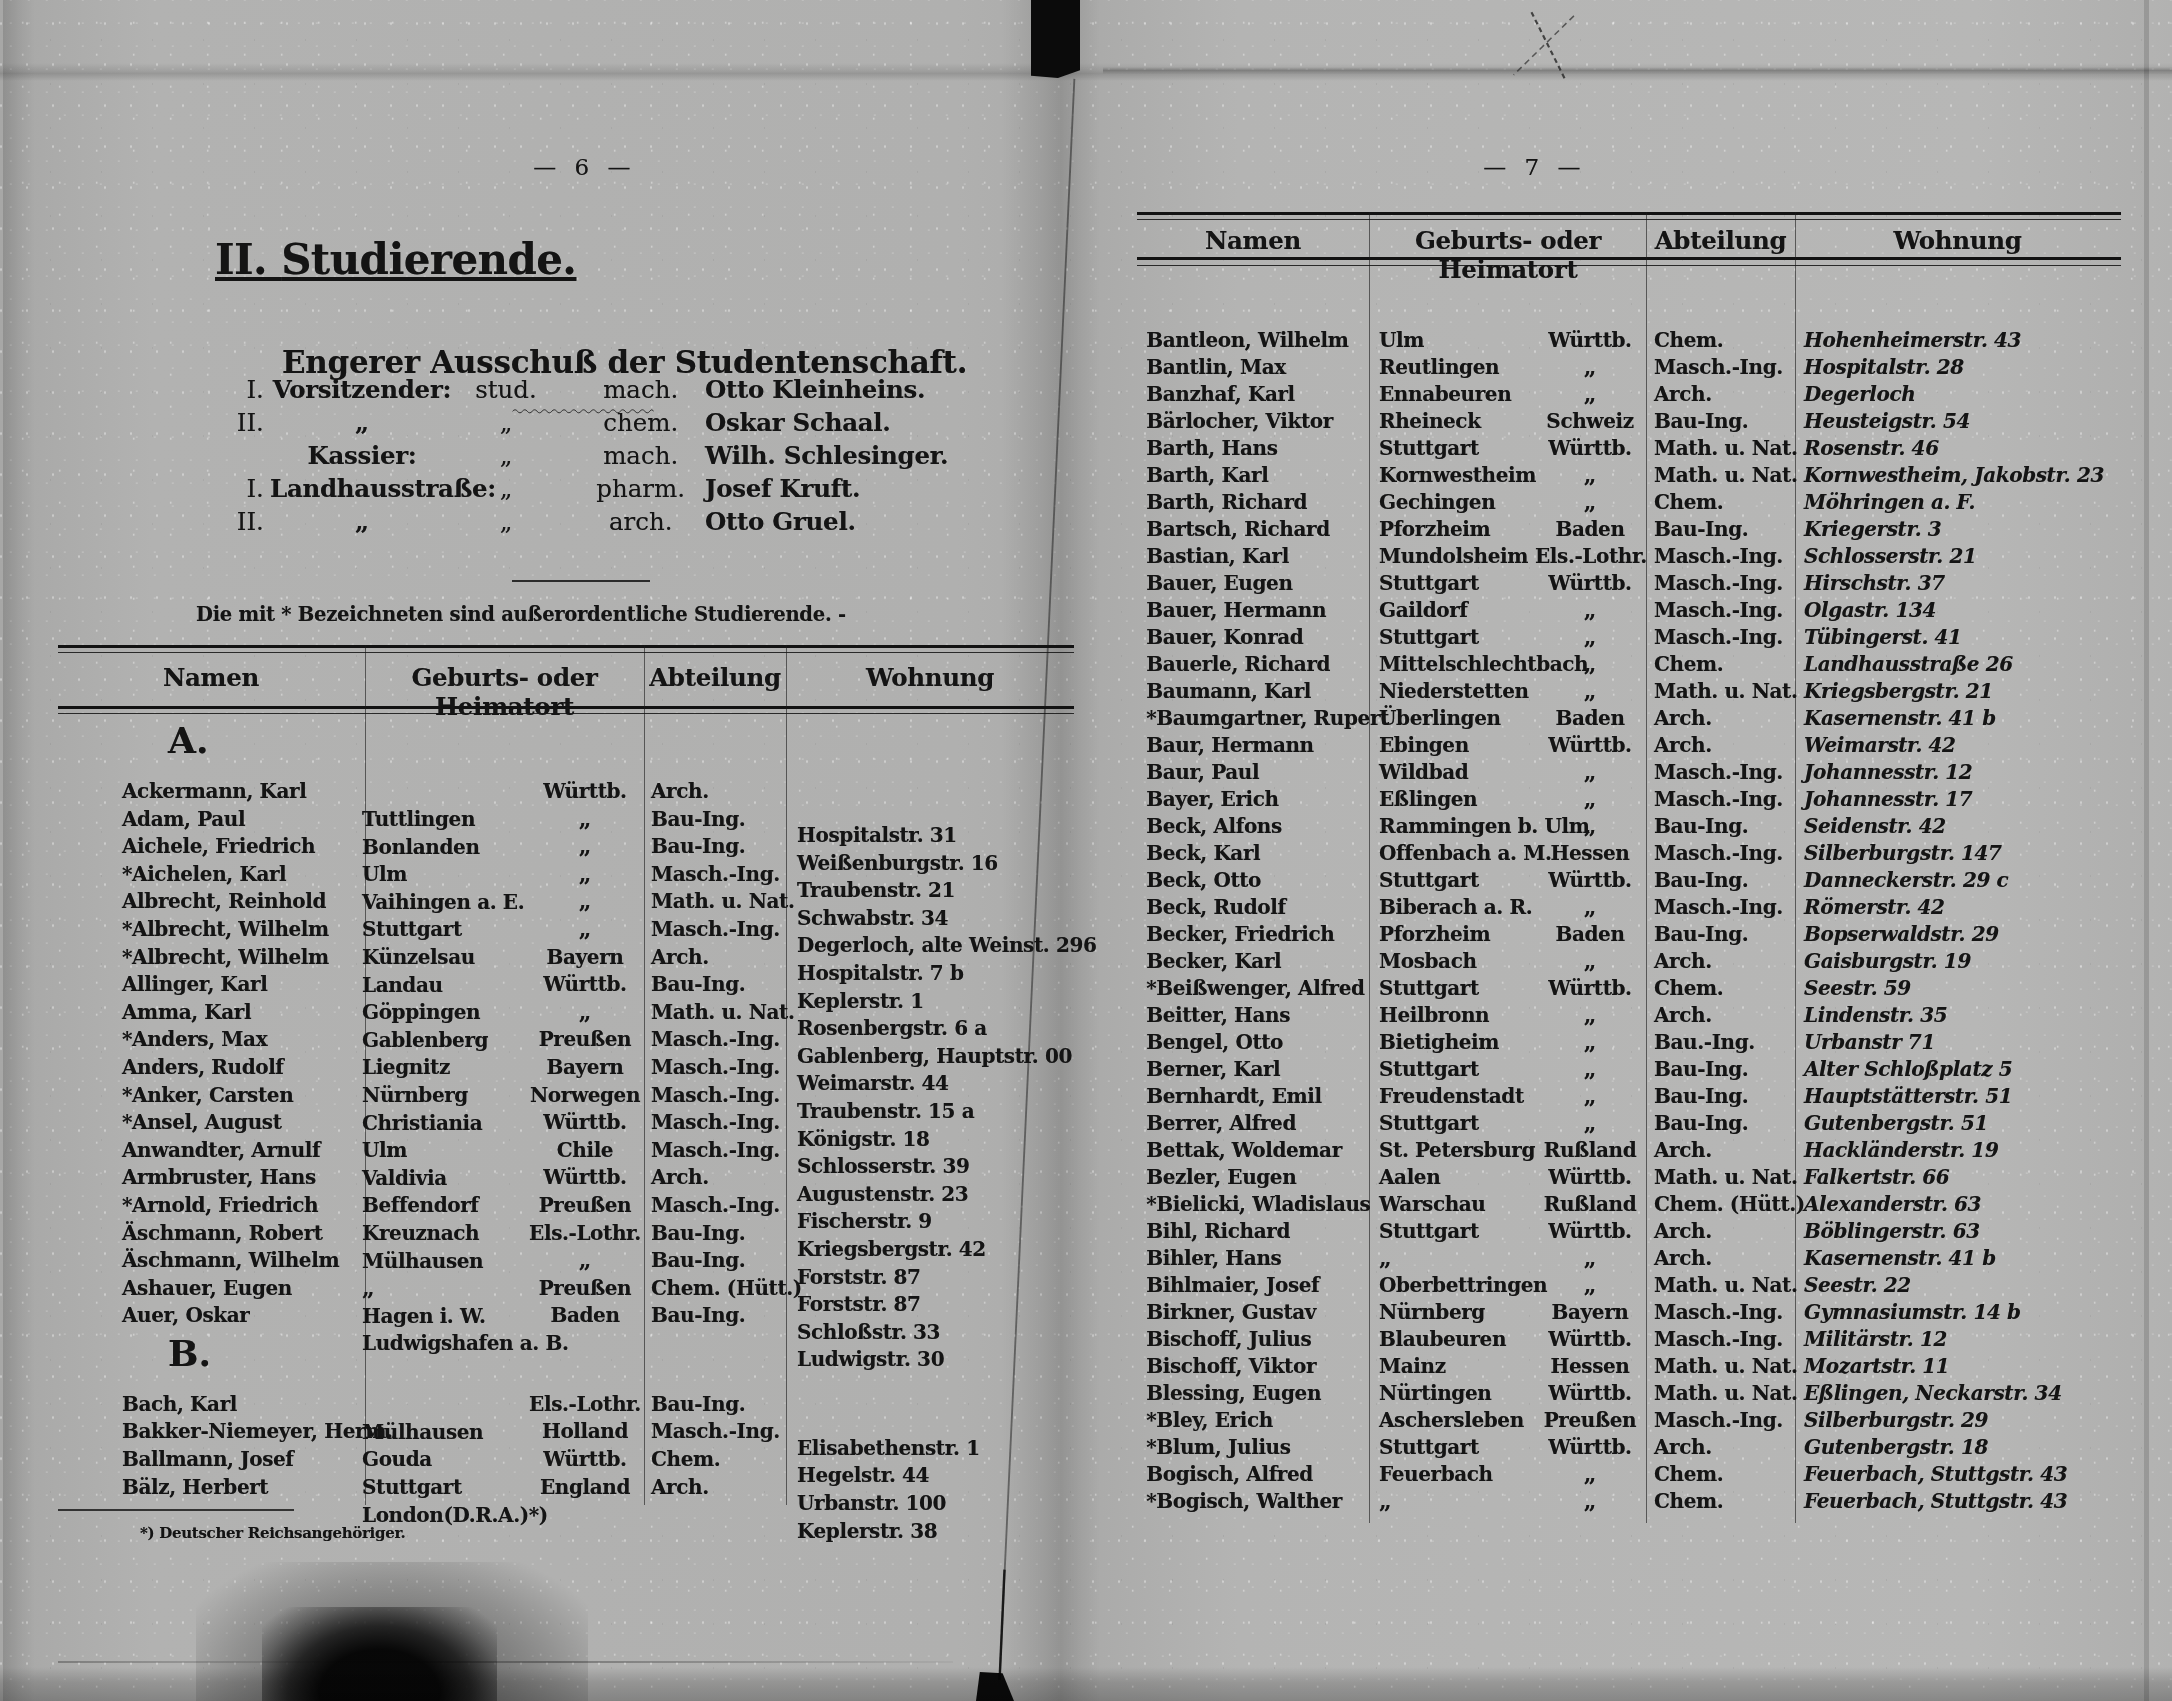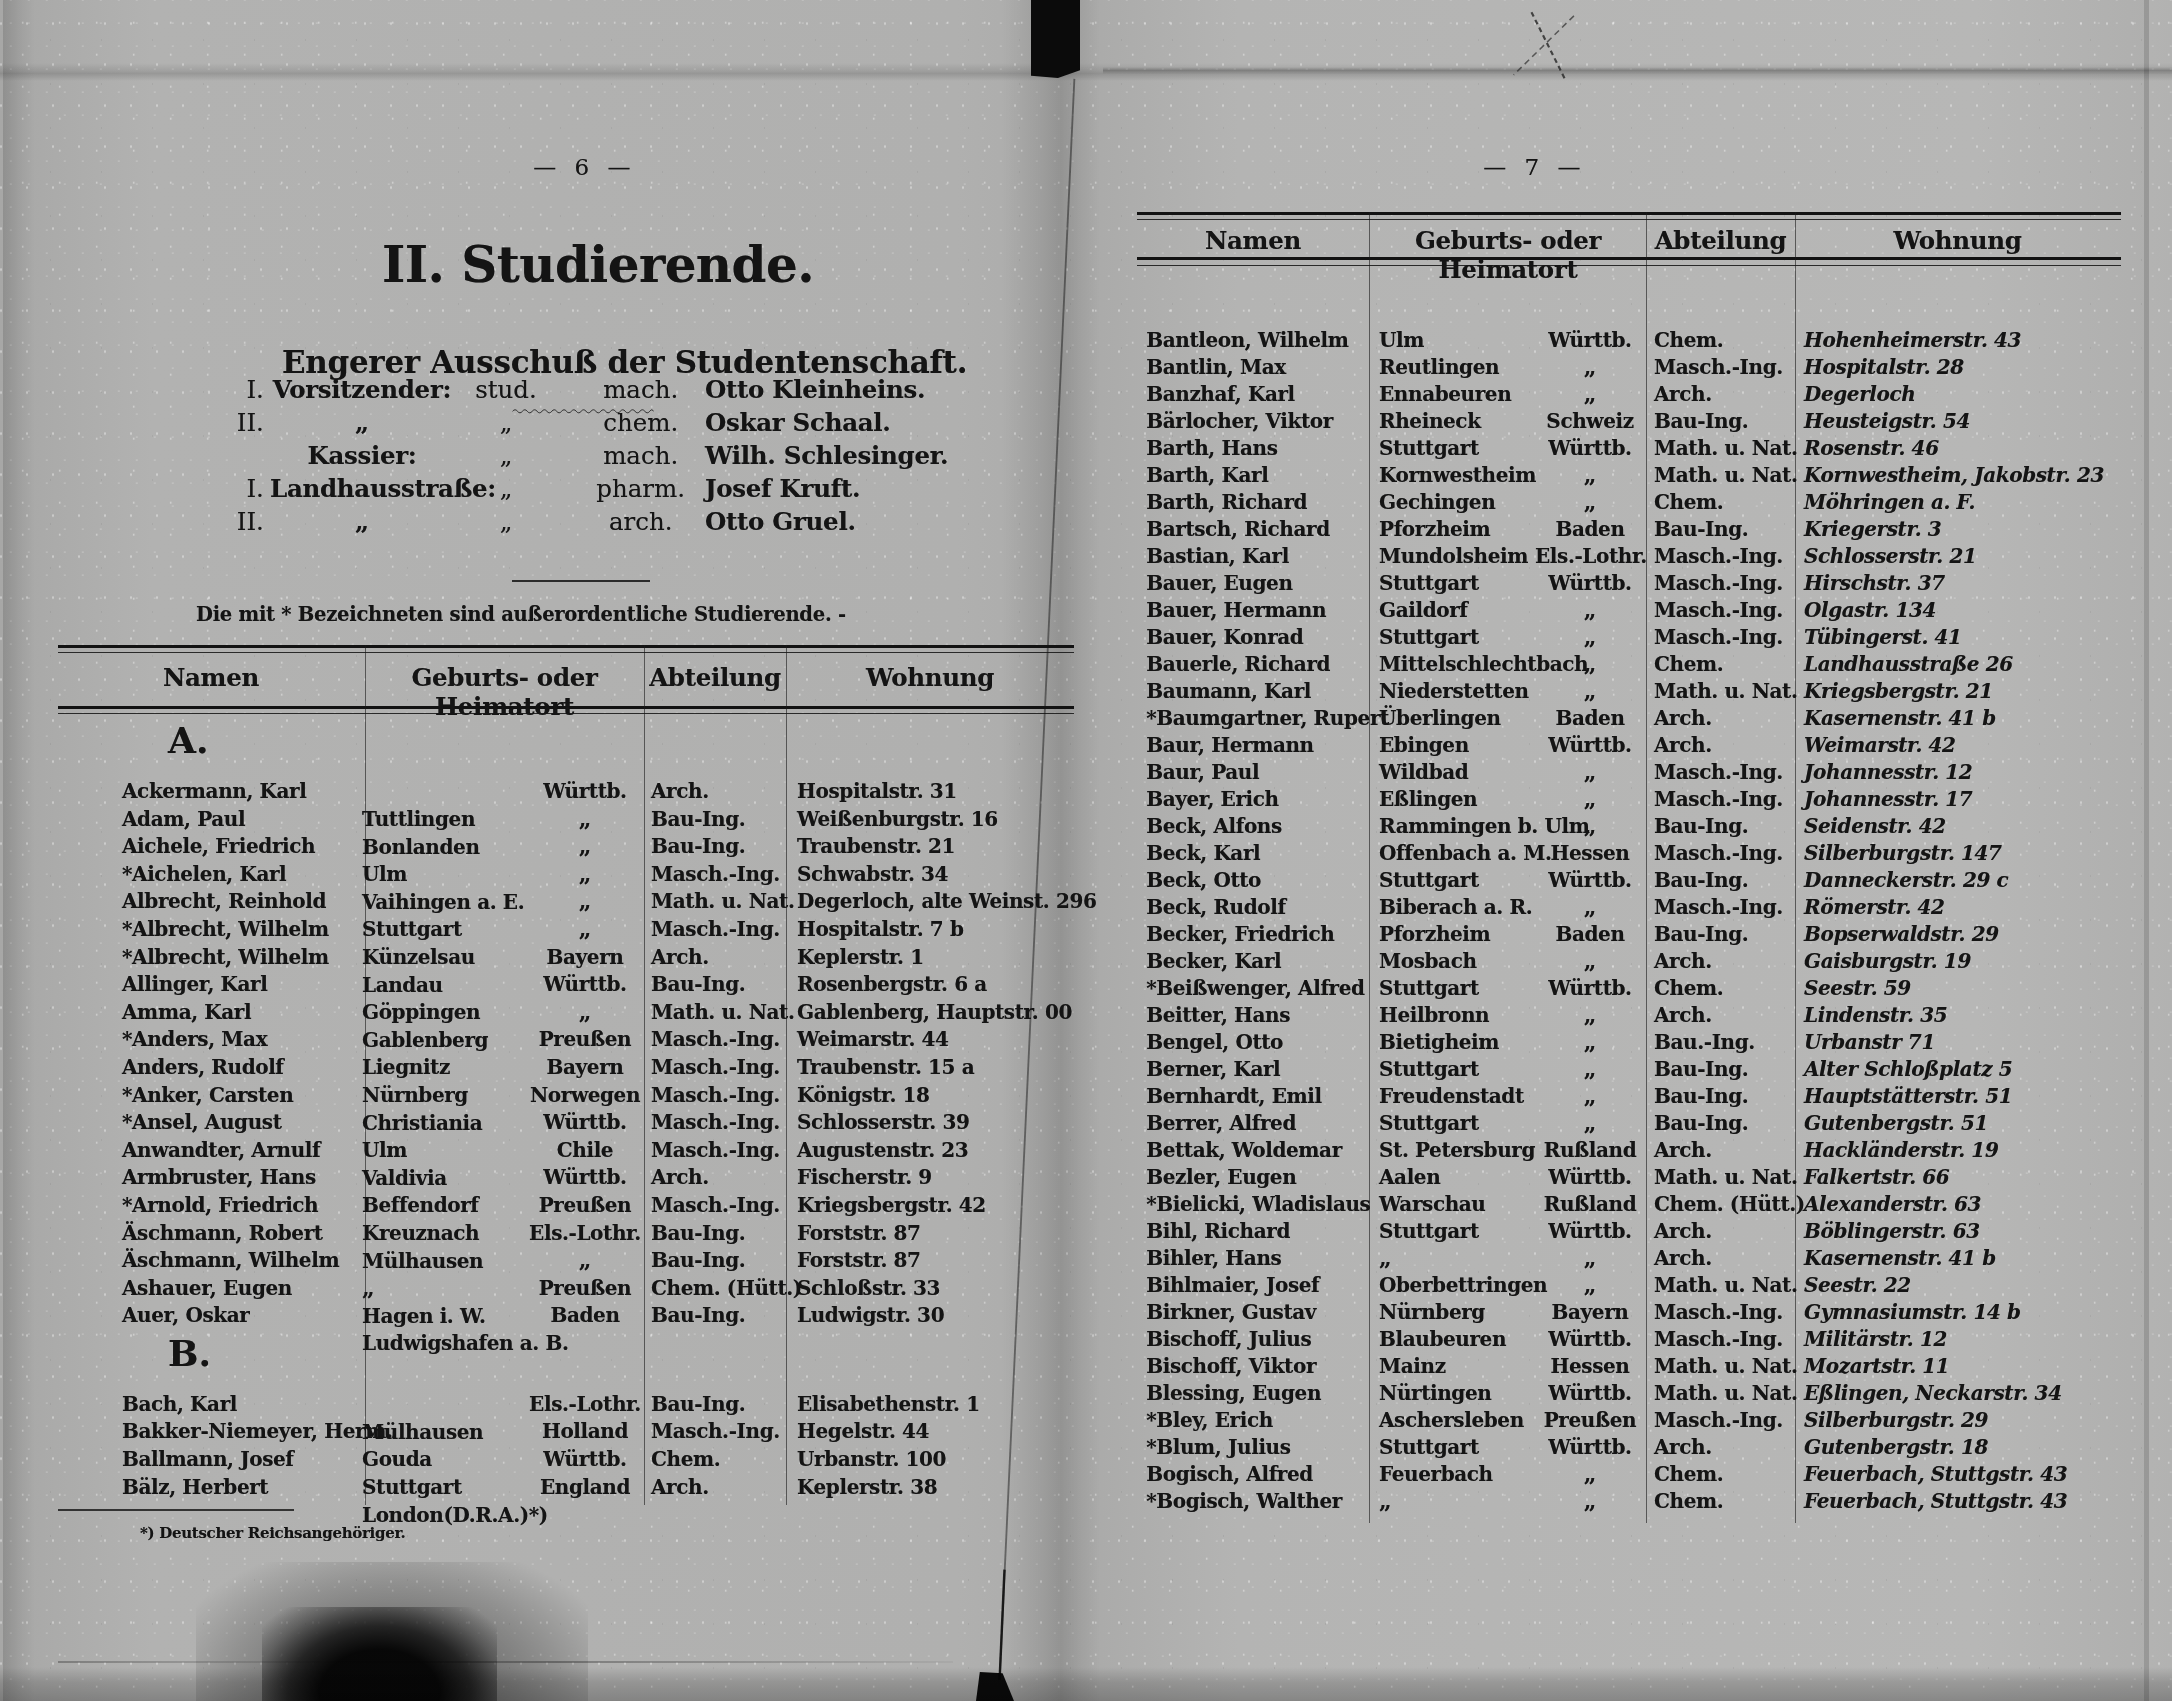--- a/index.html
+++ b/index.html
@@ -42,21 +42,21 @@
     background:radial-gradient(ellipse at 50% 92%,rgba(4,4,4,0.97) 36%,rgba(16,16,16,0.8) 55%,rgba(40,40,40,0.4) 74%,transparent 90%);}
   .scratch{position:absolute;left:58px;top:1661px;width:895px;height:1.8px;opacity:.55;
     background:linear-gradient(90deg,rgba(0,0,0,.5),rgba(0,0,0,.12) 28%,rgba(0,0,0,.55) 56%,rgba(0,0,0,.08));}
   .bottom-band{position:absolute;left:0;top:1667px;width:100%;height:34px;
     background:linear-gradient(180deg,transparent,rgba(0,0,0,0.16) 45%,rgba(0,0,0,0.26));}
   .fold-svg,.squiggle-svg,.xmark-svg{position:absolute;}
 
   
   .pn{font-size:23px;font-weight:normal;letter-spacing:1.2px;}
   #pn6{left:472px;top:154px;width:221px;text-align:center;}
-  #title{left:215px;top:235px;width:766px;text-align:center;font-size:50px;letter-spacing:-0.6px;}
+  #title{left:215px;top:235px;width:766px;font-size:42px;letter-spacing:-0.6px;text-decoration:underline;}
   #title .roman{font-weight:bold;}
   #committee-heading{left:282px;top:344px;width:631px;text-align:center;font-size:31px;}
   #committee{position:absolute;left:233px;top:375px;width:785px;}
   .crow{display:grid;grid-template-columns:37px 184px 104px 147px 1fr;height:33px;align-items:baseline;
     font-size:24.5px;text-shadow:0 0 0.6px rgba(20,20,20,.45);}
   .c-num{text-align:right;padding-right:6.1px;}
   .c-role{text-align:center;font-weight:bold;letter-spacing:-0.3px;}
   .c-stud{text-align:center;}
   .c-disc{text-align:center;padding-left:18.4px;}
   .c-name{font-weight:bold;letter-spacing:-0.3px;}
@@ -107,21 +107,21 @@
   .trow.letter-row{height:61px;}
   .trow.letter-row + .trow{margin-top:0;}
   .cell{position:absolute;font-size:20px;font-weight:bold;letter-spacing:-0.4px;white-space:pre;
         text-shadow:0 0 0.6px rgba(20,20,20,.45);line-height:27.6px;}
   .letter{position:static;display:block;padding:9.8px 0 0 110px;font-size:36px;letter-spacing:0;}
   .e-name{padding-left:16px;text-indent:-16px;}
   #left-entries .e-name{left:64px;width:270px;}
   #left-entries .e-origin{left:304px;width:159px;margin-top:28px;}
   #left-entries .e-state{left:469px;width:116px;text-align:center;}
   #left-entries .e-dept{left:593px;width:141px;}
-  #left-entries .e-addr{left:739px;width:282px;}
+  #left-entries .e-addr{left:739px;width:282px;margin-top:44px;}
   #right-entries .e-name{left:9.2px;width:227px;}
   #right-entries .e-origin{left:242px;width:159px;}
   #right-entries .e-state{left:398px;width:110px;text-align:center;}
   #right-entries .e-dept{left:517px;width:144px;}
   #right-entries .e-addr{left:667px;width:319px;font-style:italic;}
   .cell.ditto{font-size:22px;}
 </style>
 </head>
 <body>
 

